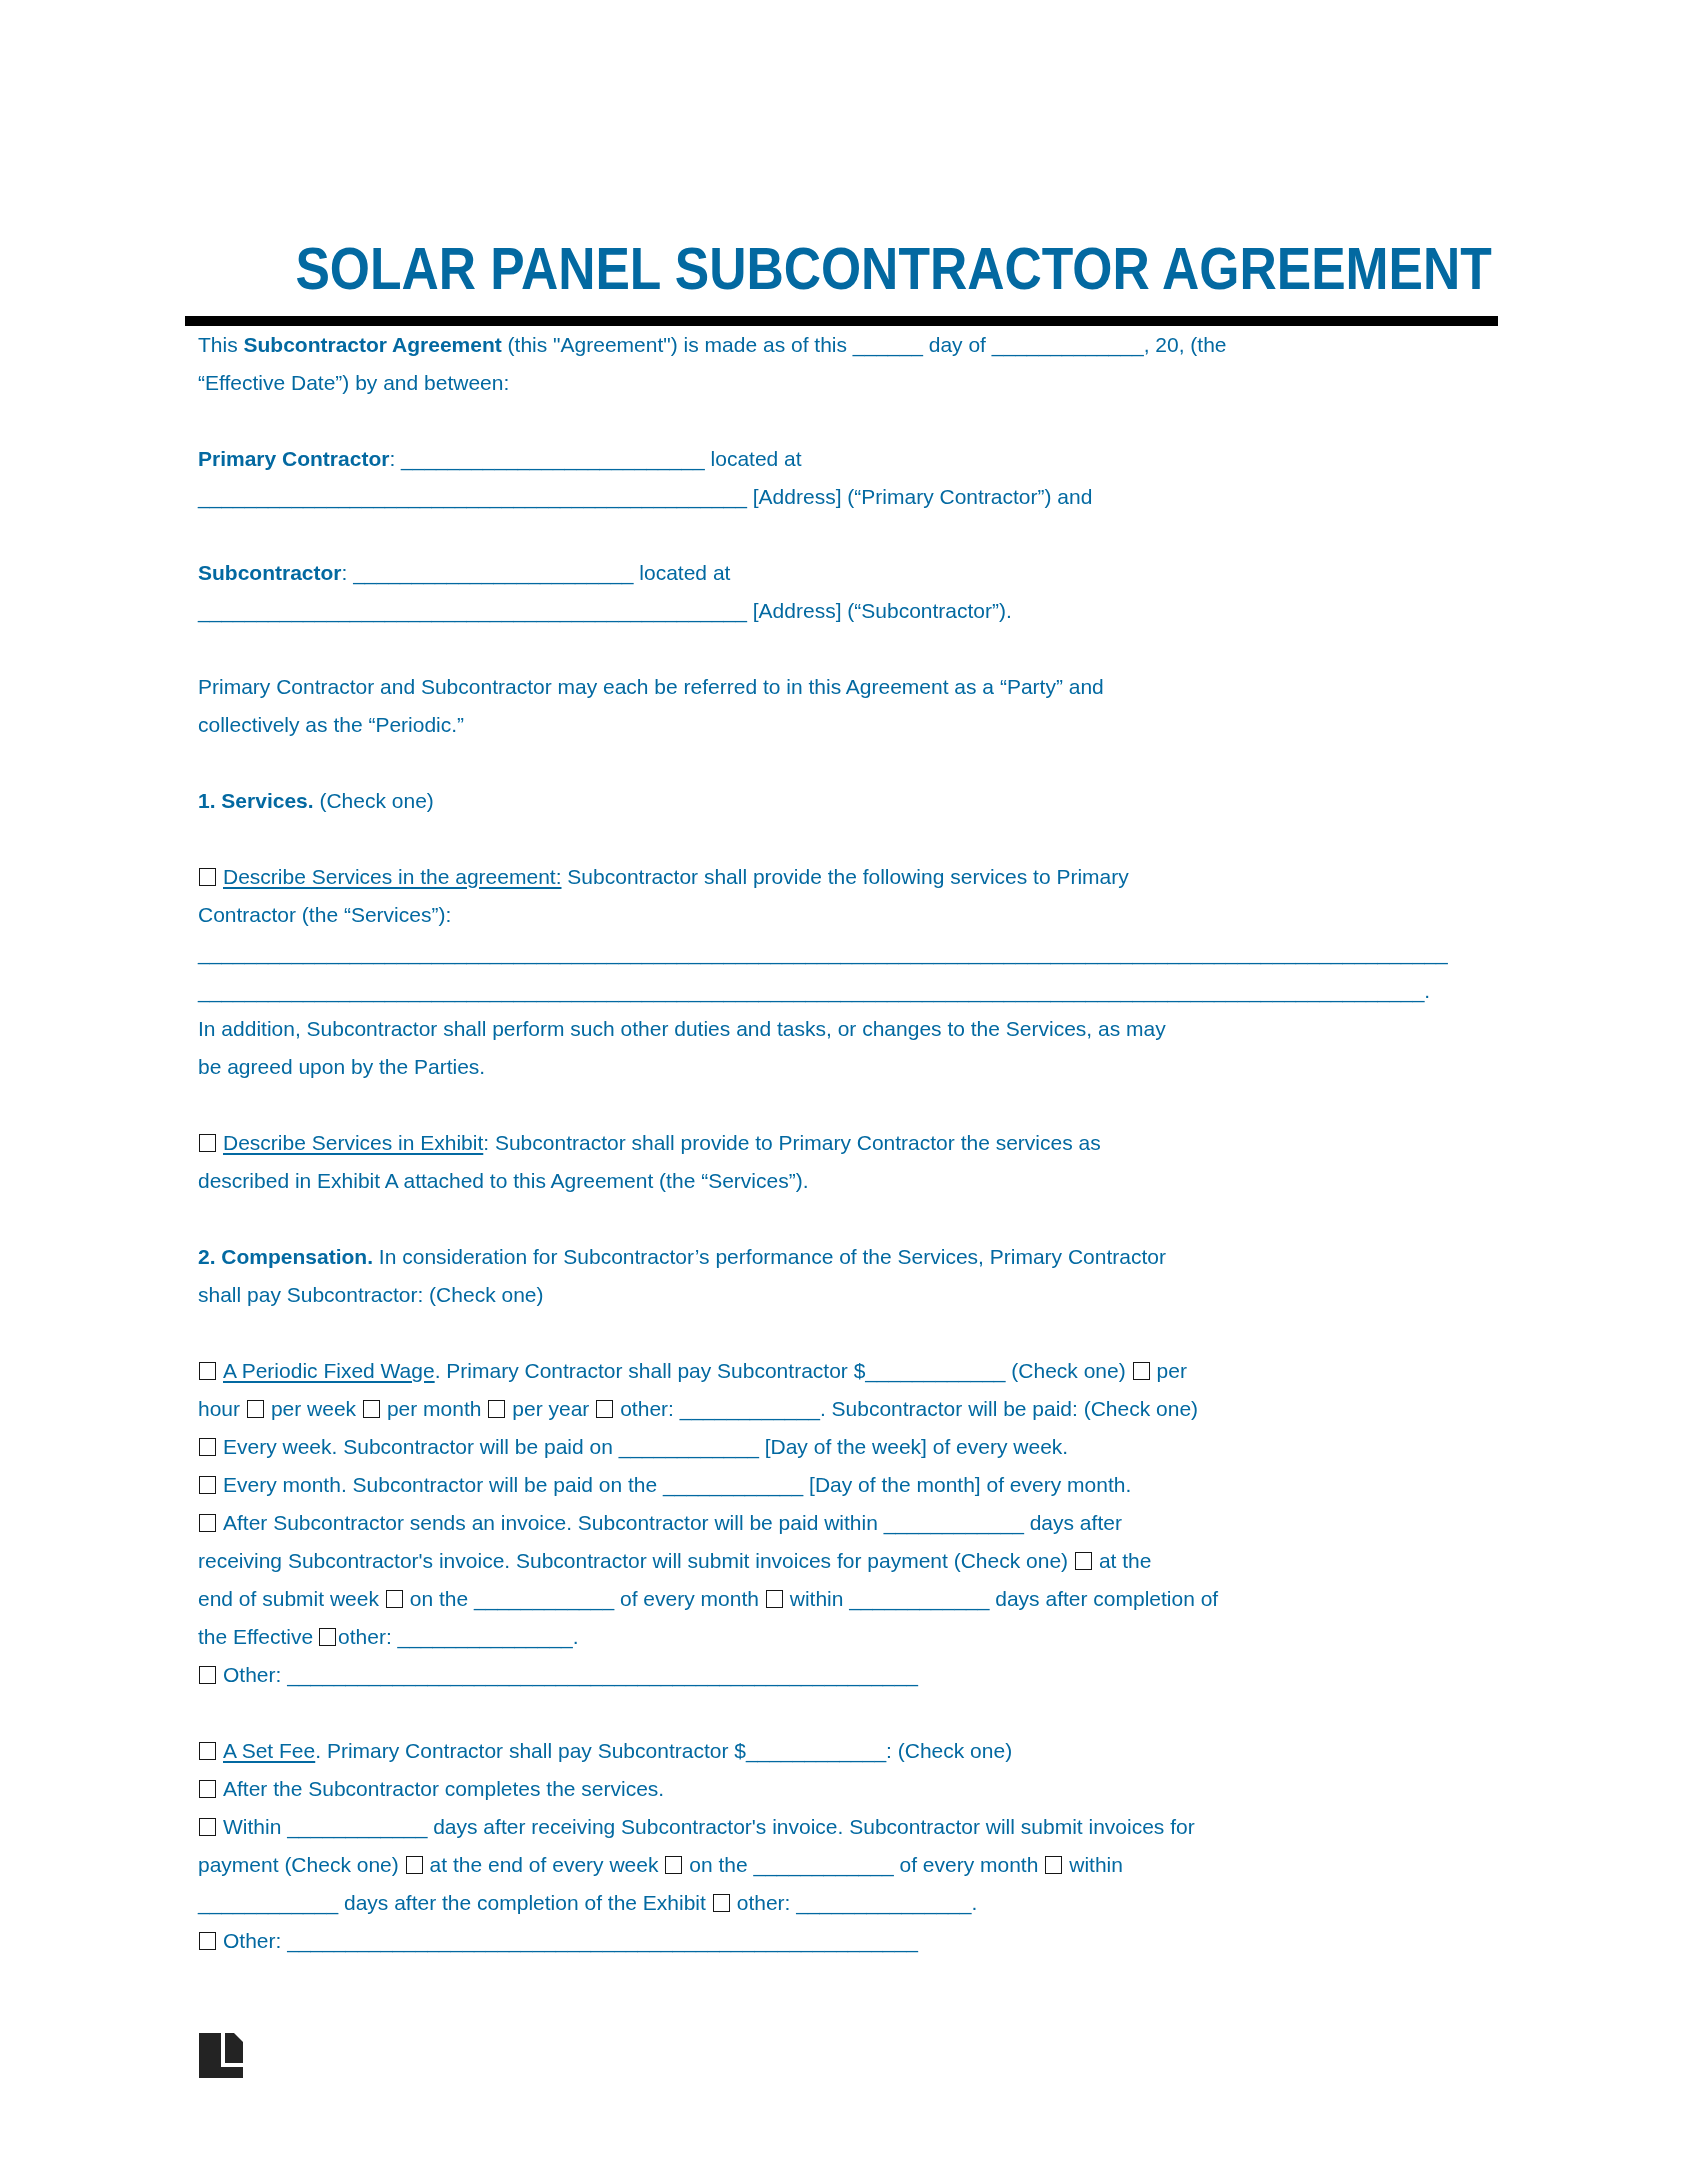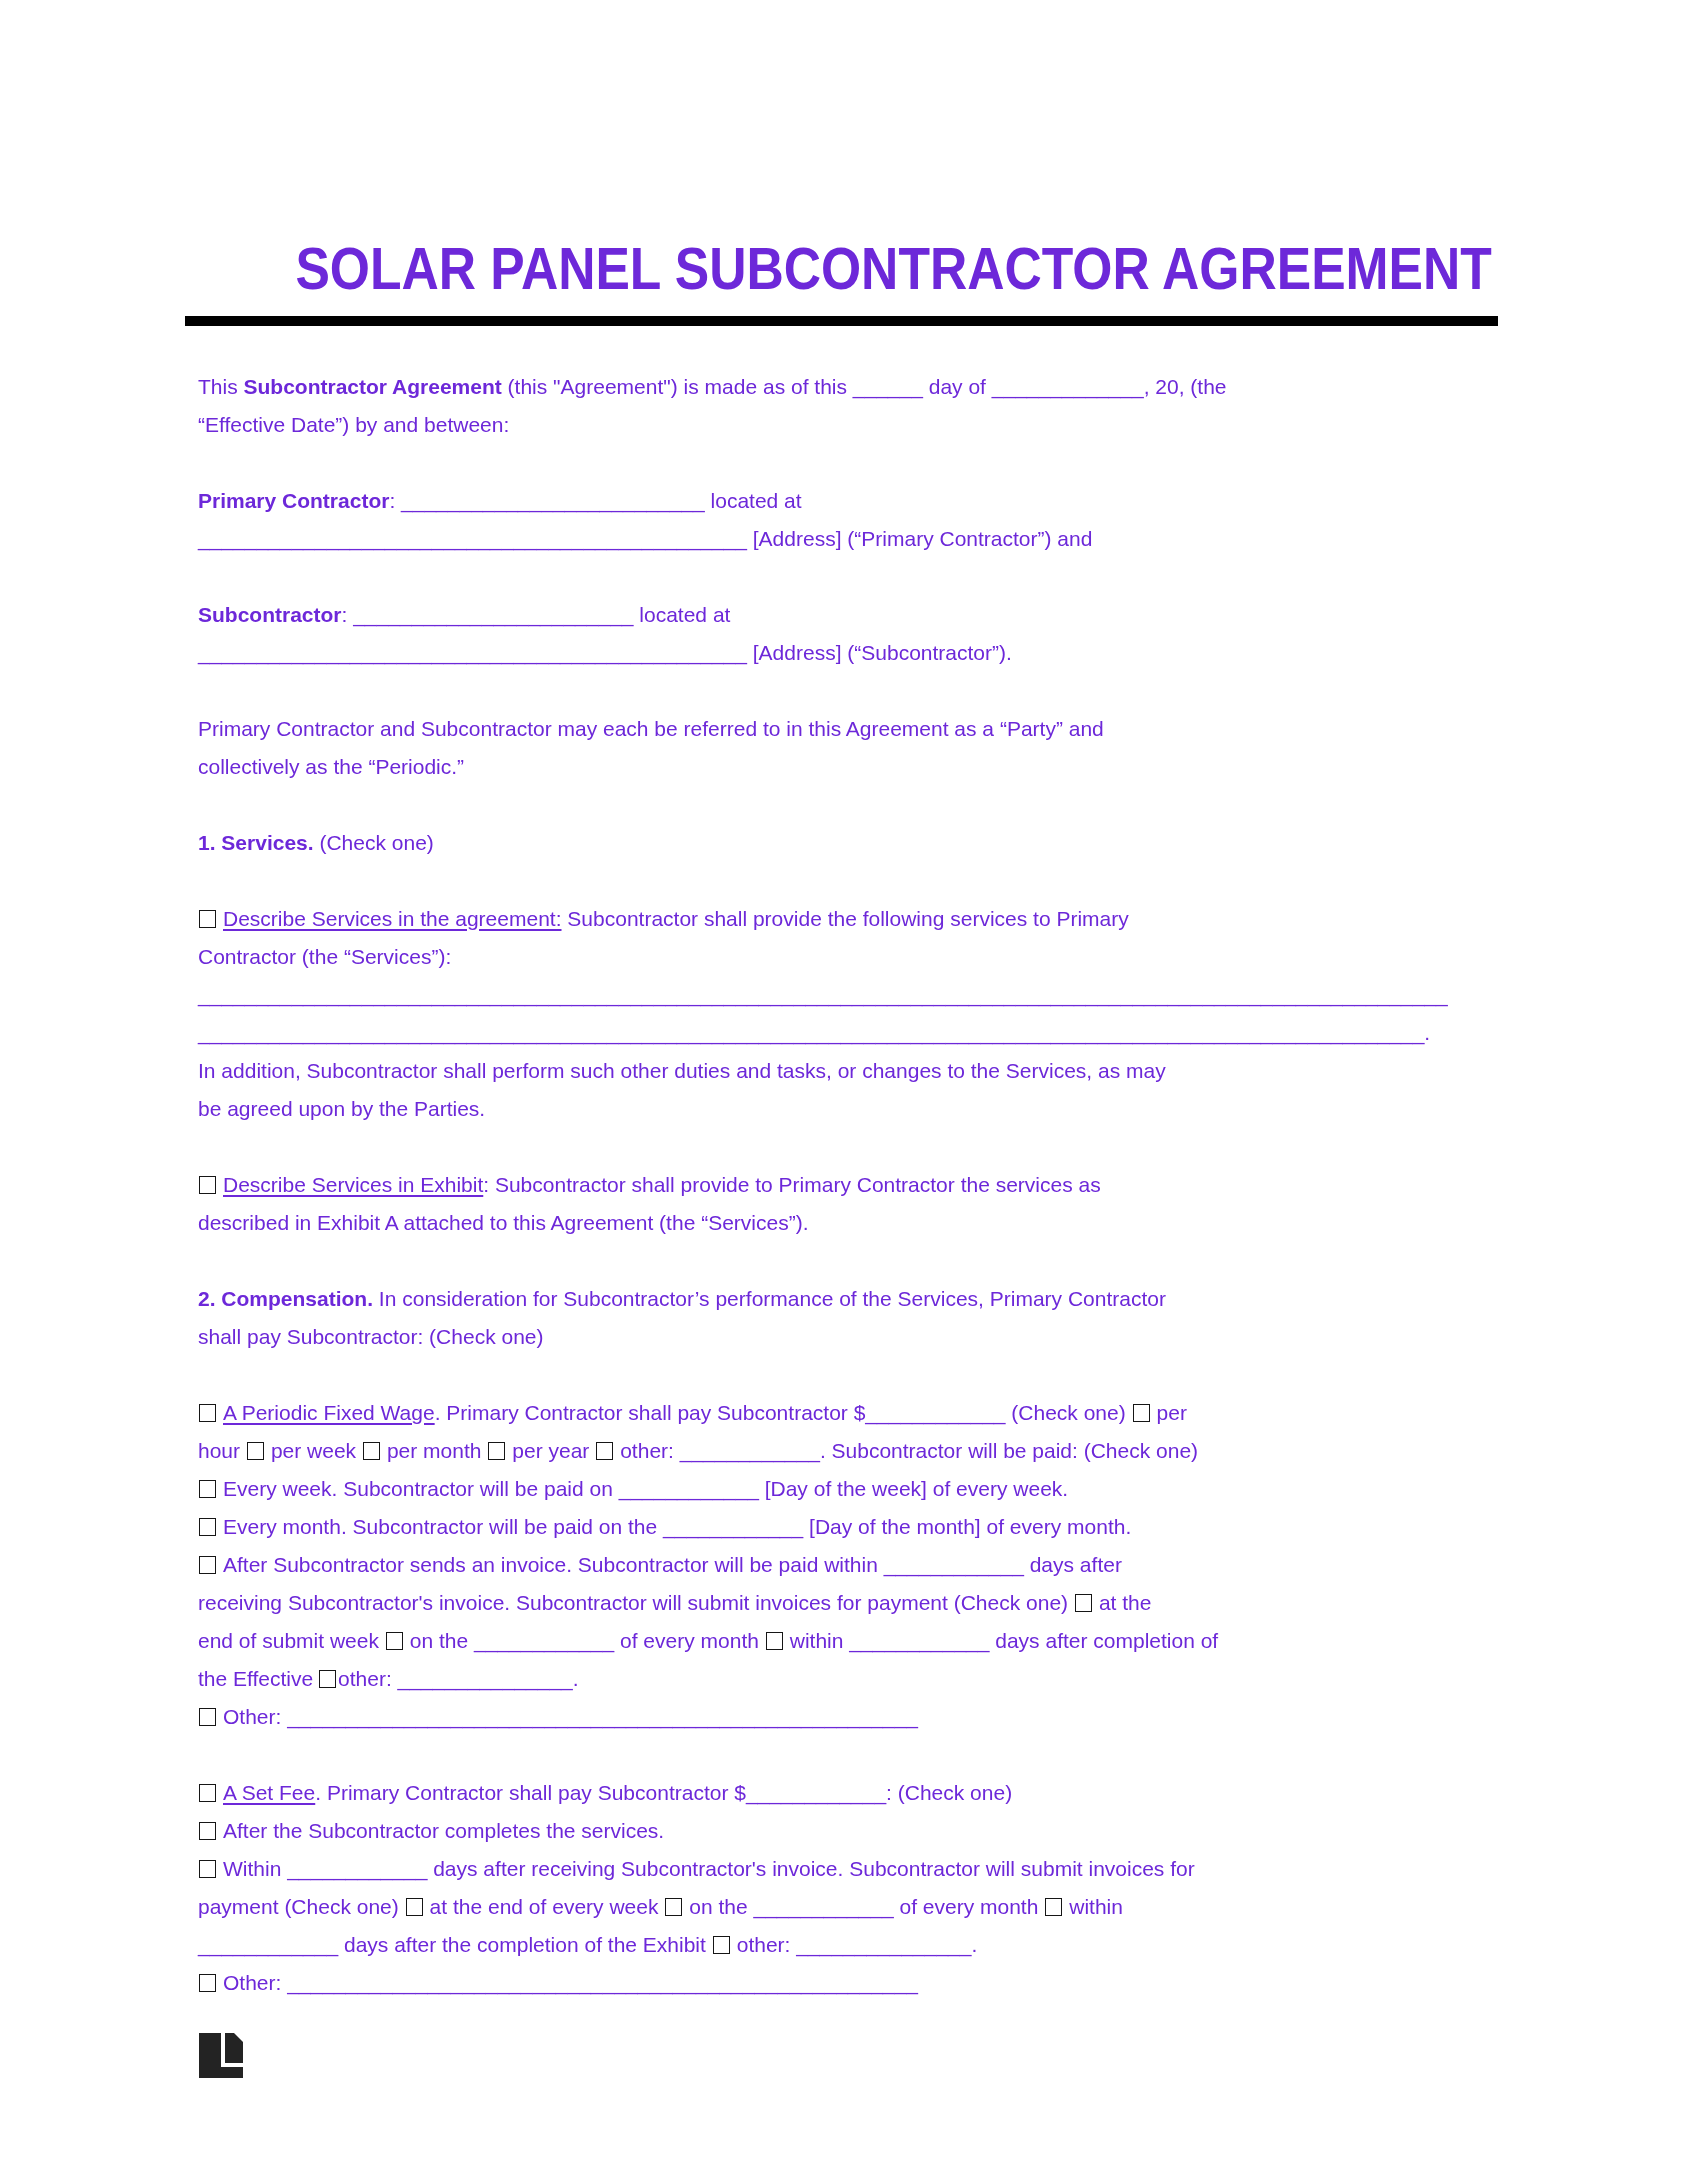--- a/index.html
+++ b/index.html
@@ -3,21 +3,21 @@
 <meta charset="utf-8">
 <style>
   html, body { margin: 0; padding: 0; background: #fff; }
   .page {
     position: relative;
     width: 1683px;
     height: 2178px;
     box-sizing: border-box;
     padding: 0 198px;
     background: #ffffff;
-    color: #6d28d9;
+    color: #0369a1;
     font-family: "Liberation Sans", "DejaVu Sans", sans-serif;
     font-size: 21px;
     overflow: hidden;
   }
   h1.doc-title {
     margin: 238px 0 0 0;
     padding: 0;
     text-align: center;
     font-size: 60px;
     line-height: 61px;
@@ -28,21 +28,21 @@
   h1.doc-title .title-inner {
     display: inline-block;
     transform: scaleX(0.86);
     transform-origin: 50% 50%;
   }
   .rule {
     height: 10px;
     background: #000;
     margin: 17px -13px 0 -13px;
   }
-  .doc-body { margin-top: 42px; }
+  .doc-body { }
   .para { margin: 38px 0 0 0; }
   .para:first-child { margin-top: 0; }
   .line {
     display: block;
     line-height: 38px;
     white-space: nowrap;
   }
   .b { font-weight: bold; }
   .u { text-decoration: underline; text-decoration-thickness: 1.5px; text-underline-offset: 3px; }
   .cb {

